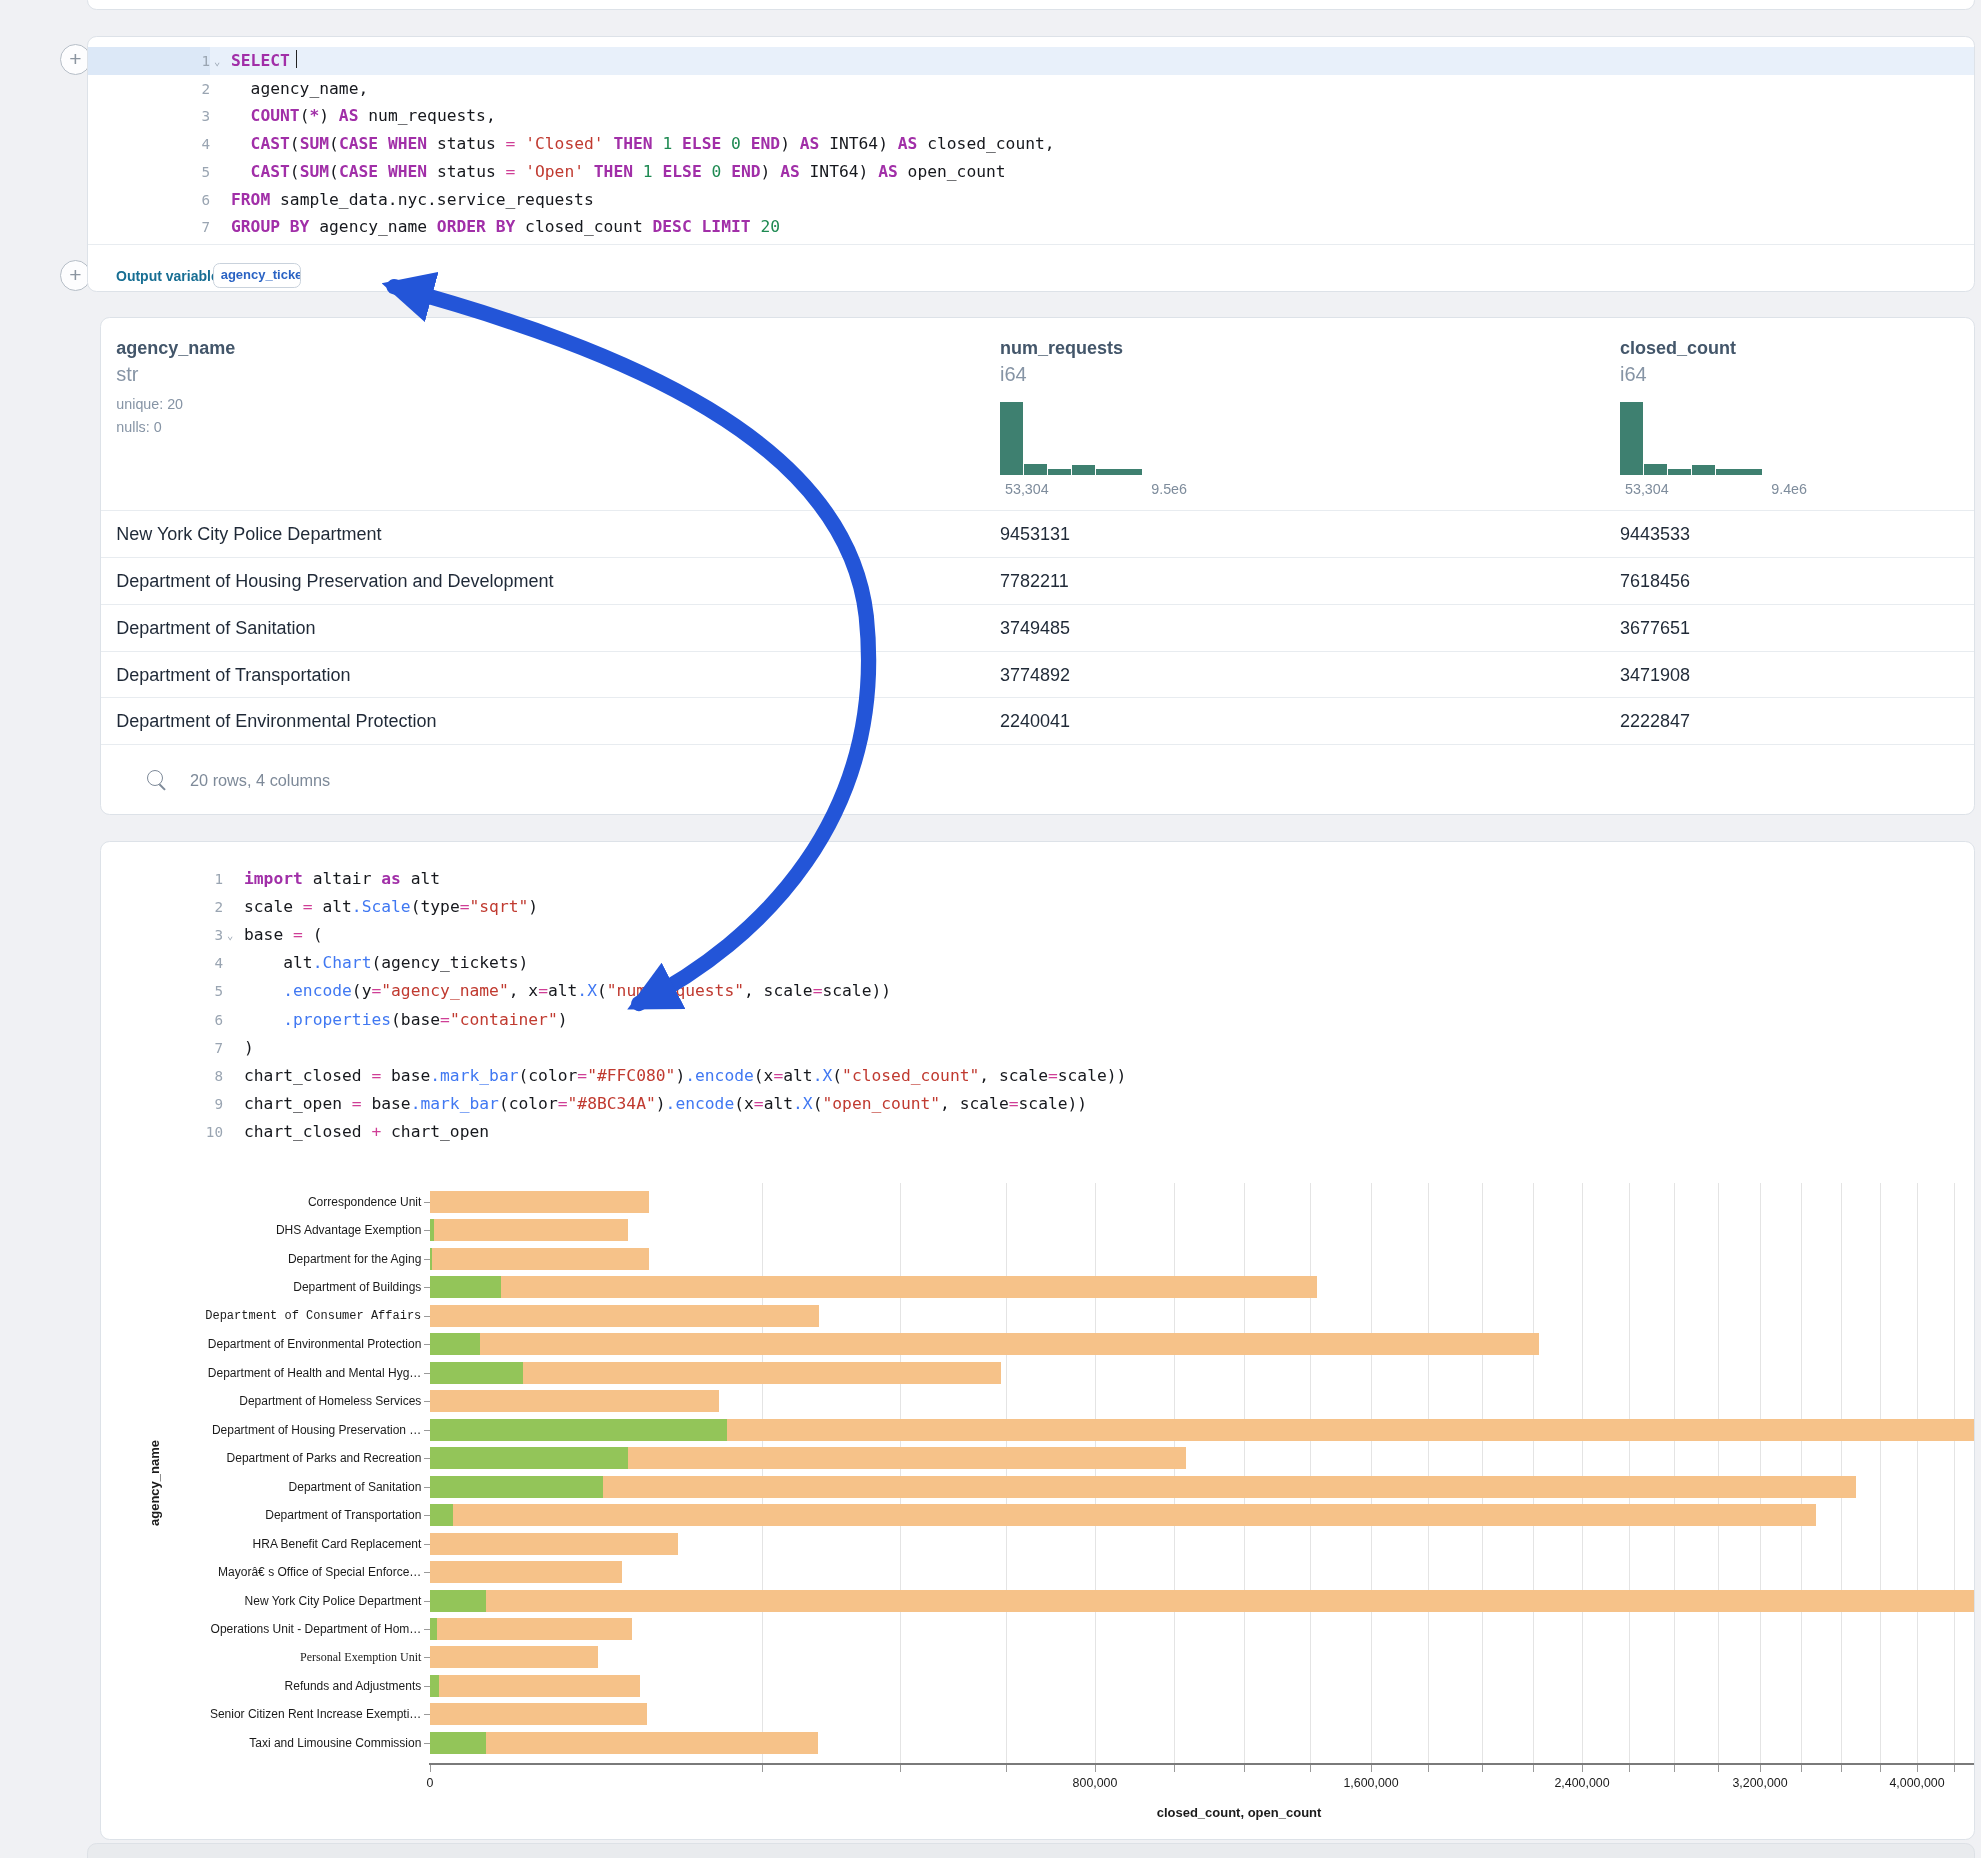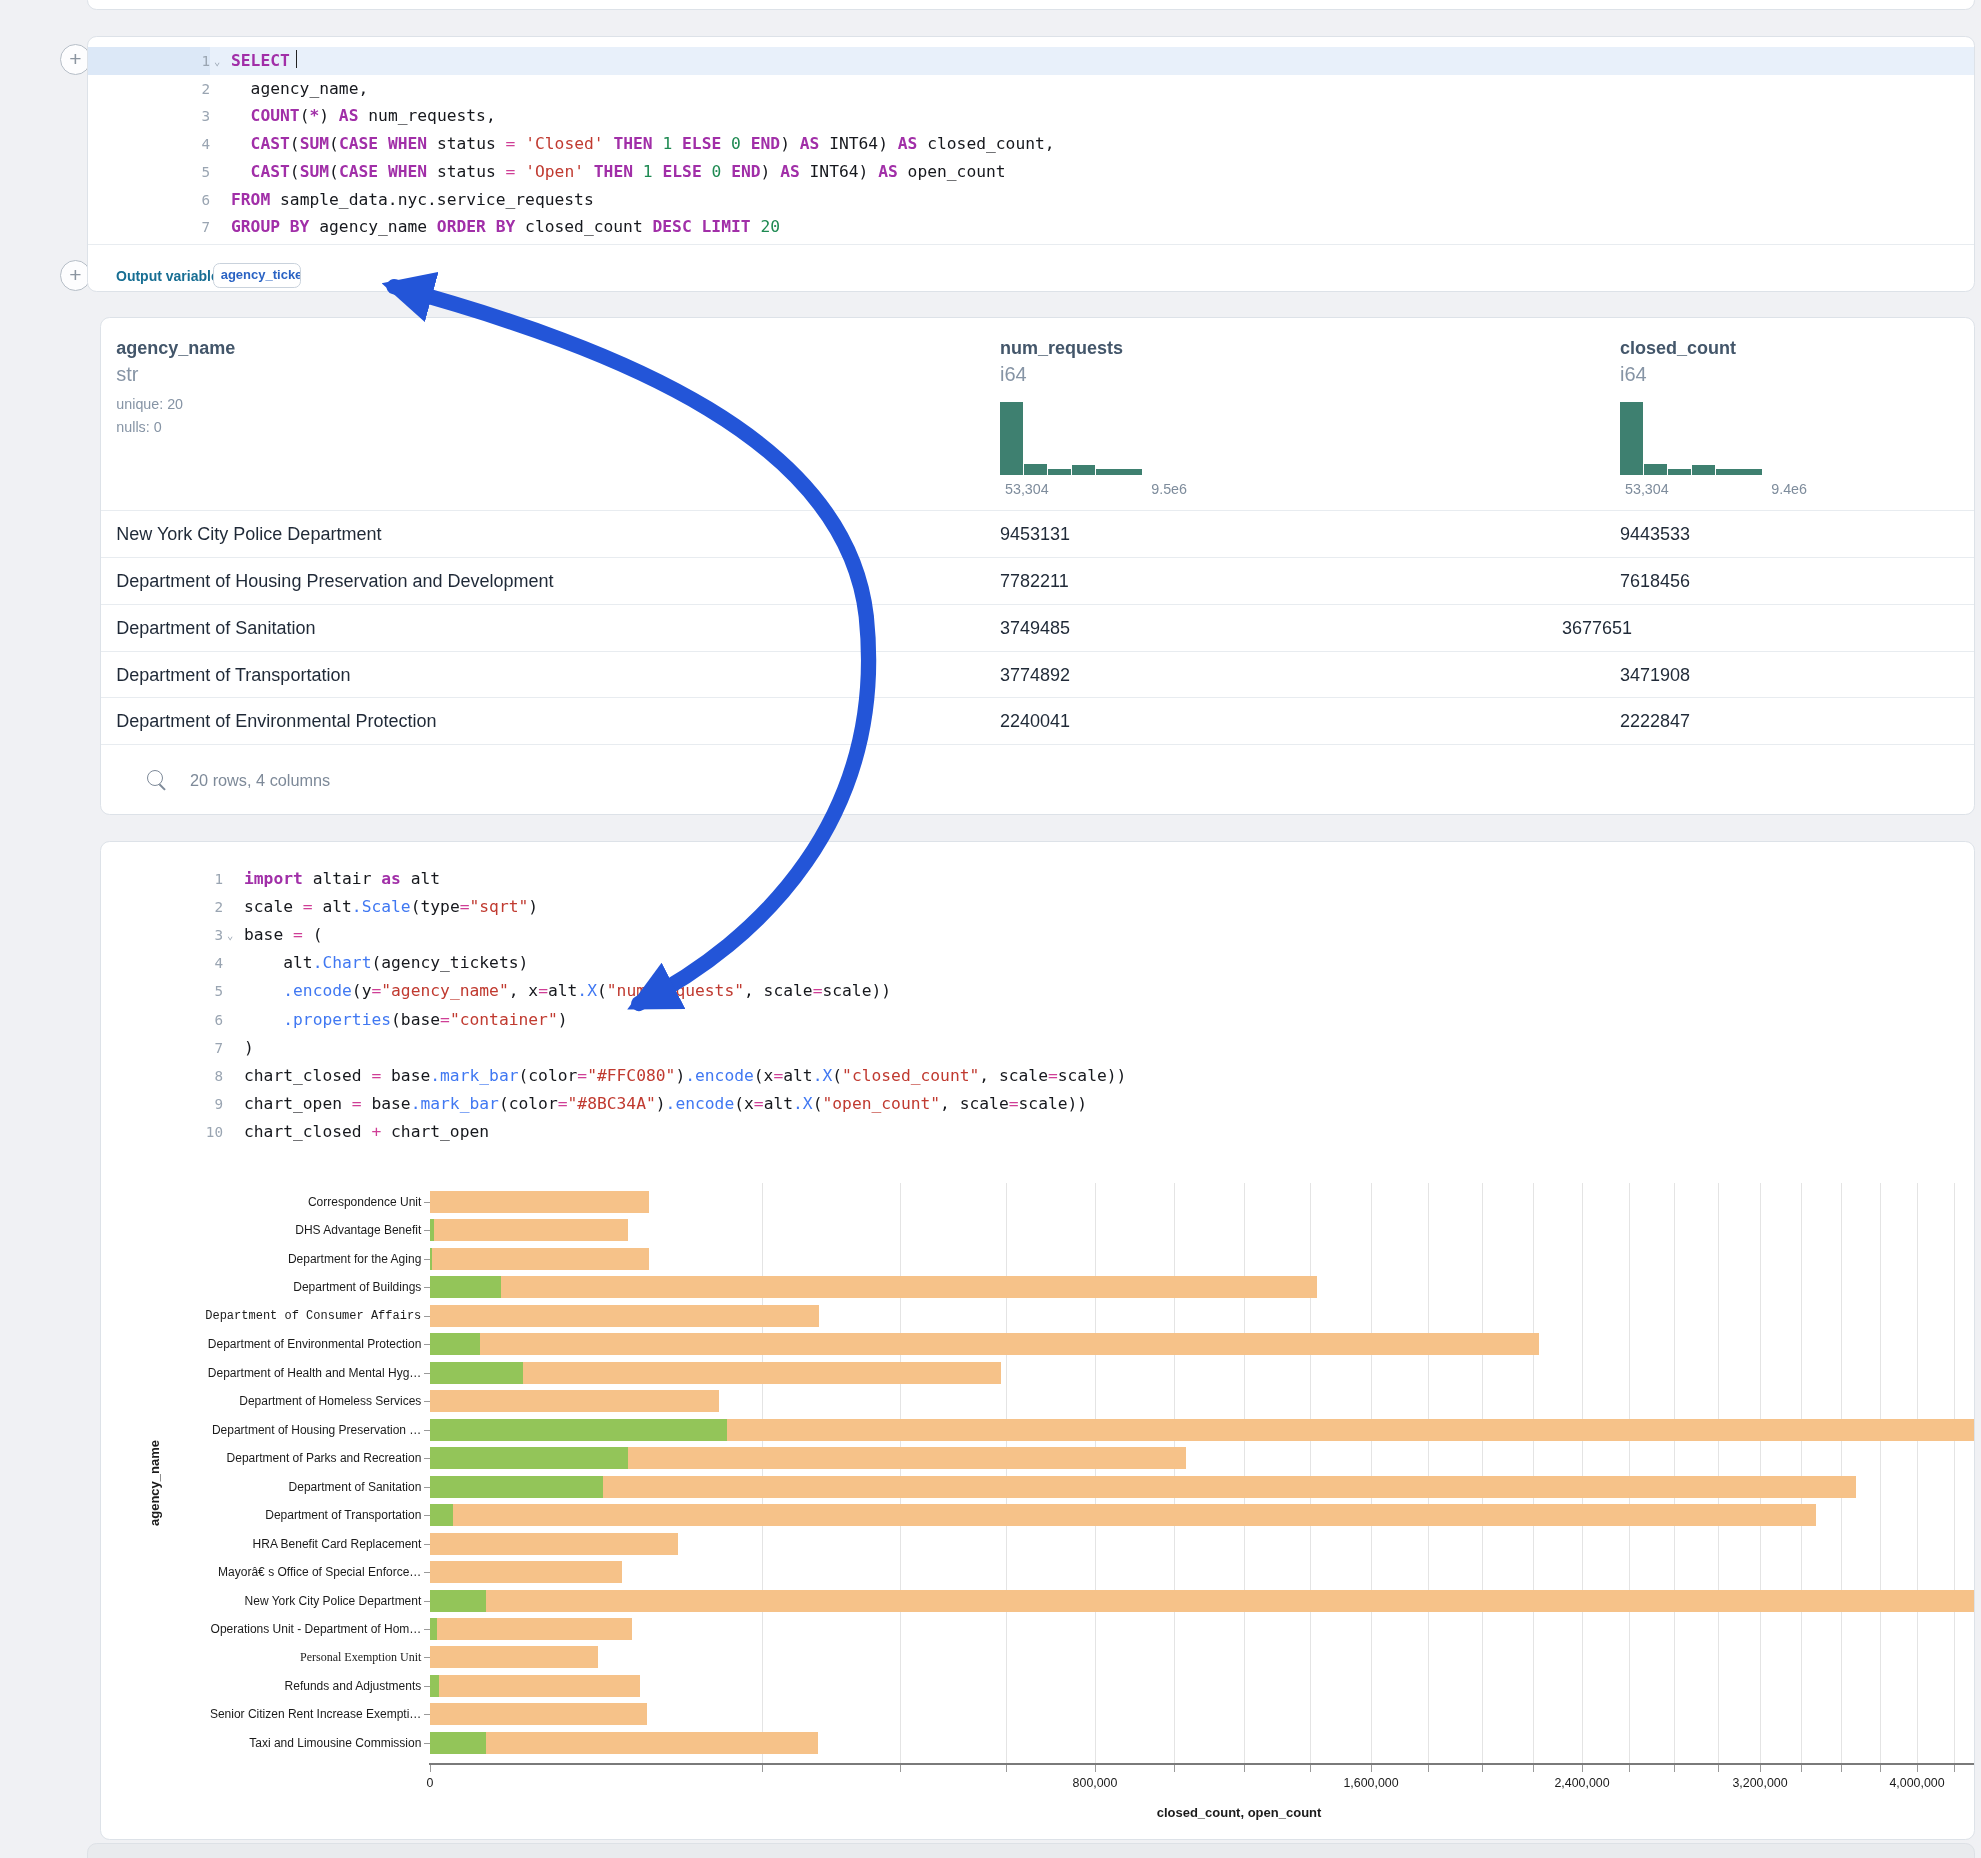--- a/index.html
+++ b/index.html
@@ -124,21 +124,21 @@
         <span style="left: 1519px;">9443533</span>
       </div>
       <div class="trow" style="top: 47px;">
         <span style="left: 15.3px;">Department of Housing Preservation and Development</span>
         <span style="left: 899px;">7782211</span>
         <span style="left: 1519px;">7618456</span>
       </div>
       <div class="trow" style="top: 94px;">
         <span style="left: 15.3px;">Department of Sanitation</span>
         <span style="left: 899px;">3749485</span>
-        <span style="left: 1461px;">3677651</span>
+        <span style="left: 1519px;">3677651</span>
       </div>
       <div class="trow" style="top: 141px;">
         <span style="left: 15.3px;">Department of Transportation</span>
         <span style="left: 899px;">3774892</span>
         <span style="left: 1519px;">3471908</span>
       </div>
       <div class="trow" style="top: 187px;">
         <span style="left: 15.3px;">Department of Environmental Protection</span>
         <span style="left: 899px;">2240041</span>
         <span style="left: 1519px;">2222847</span>
@@ -204,21 +204,21 @@
       <div class="xtick" style="left: 1659px; top: 588px;"></div>
       <div class="xtick" style="left: 1700px; top: 588px;"></div>
       <div class="xtick" style="left: 1740px; top: 588px;"></div>
       <div class="xtick" style="left: 1779px; top: 588px;"></div>
       <div class="xtick" style="left: 1816px; top: 588px;"></div>
       <div class="xtick" style="left: 1853px; top: 588px;"></div>
       <div class="ytick" style="left: 323px; top: 25px;"></div>
       <div class="ylab" style="right: 1553px; left: auto; top: 25px;">Correspondence Unit</div>
       <div class="bar" style="left: 329px; top: 14px; width: 219px; background: rgb(246, 194, 137);"></div>
       <div class="ytick" style="left: 323px; top: 53px;"></div>
-      <div class="ylab" style="right: 1553px; left: auto; top: 53px;">DHS Advantage Benefit</div>
+      <div class="ylab" style="right: 1553px; left: auto; top: 53px;">DHS Advantage Exemption</div>
       <div class="bar" style="left: 329px; top: 42px; width: 198px; background: rgb(246, 194, 137);"></div>
       <div class="bar" style="left: 329px; top: 42px; width: 4.1px; background: rgb(147, 197, 89);"></div>
       <div class="ytick" style="left: 323px; top: 82px;"></div>
       <div class="ylab" style="right: 1553px; left: auto; top: 82px;">Department for the Aging</div>
       <div class="bar" style="left: 329px; top: 71px; width: 219px; background: rgb(246, 194, 137);"></div>
       <div class="bar" style="left: 329px; top: 71px; width: 2.4px; background: rgb(147, 197, 89);"></div>
       <div class="ytick" style="left: 323px; top: 110px;"></div>
       <div class="ylab" style="right: 1553px; left: auto; top: 110px;">Department of Buildings</div>
       <div class="bar" style="left: 329px; top: 99px; width: 887px; background: rgb(246, 194, 137);"></div>
       <div class="bar" style="left: 329px; top: 99px; width: 71px; background: rgb(147, 197, 89);"></div>

